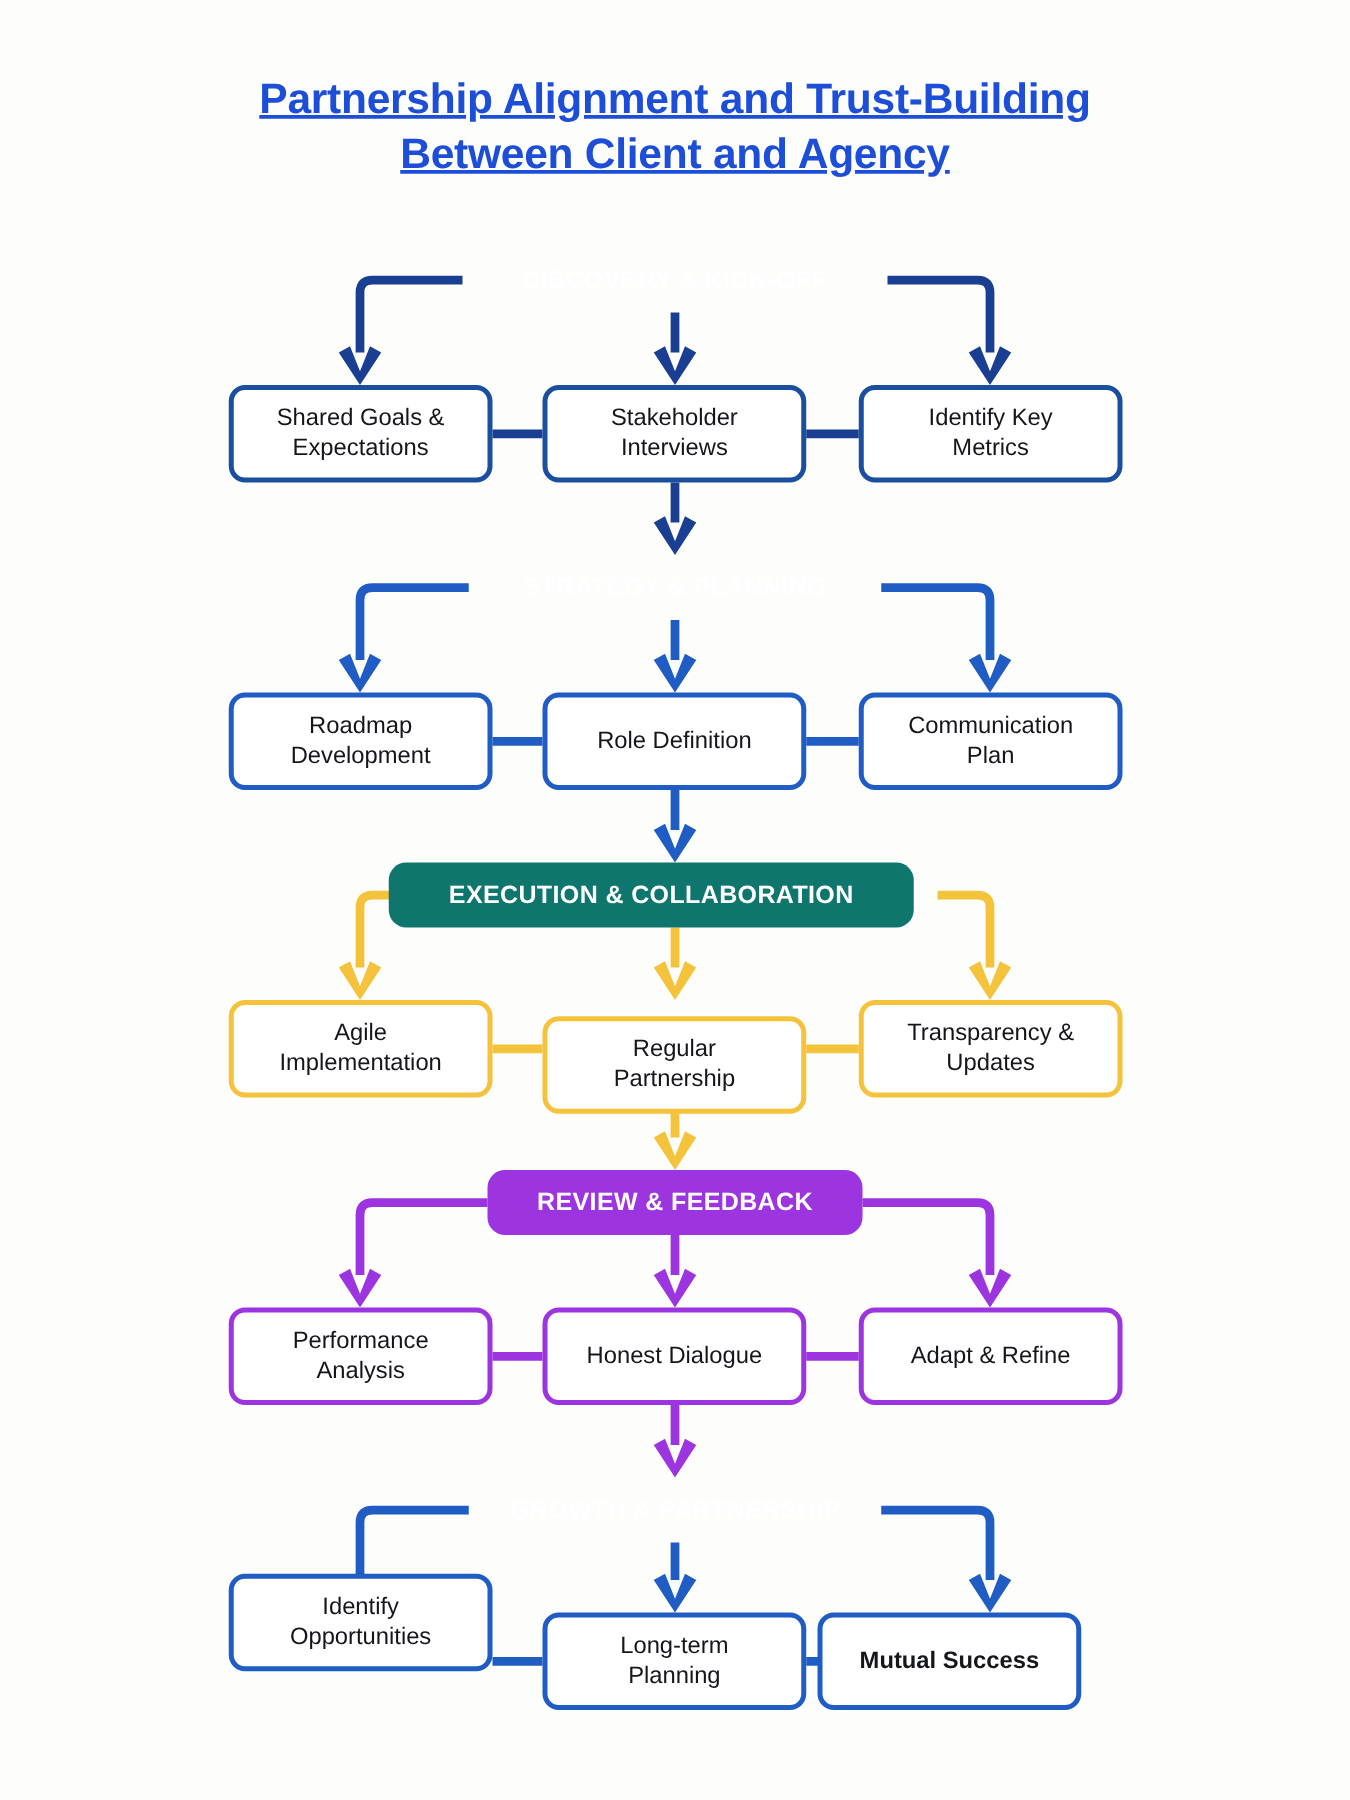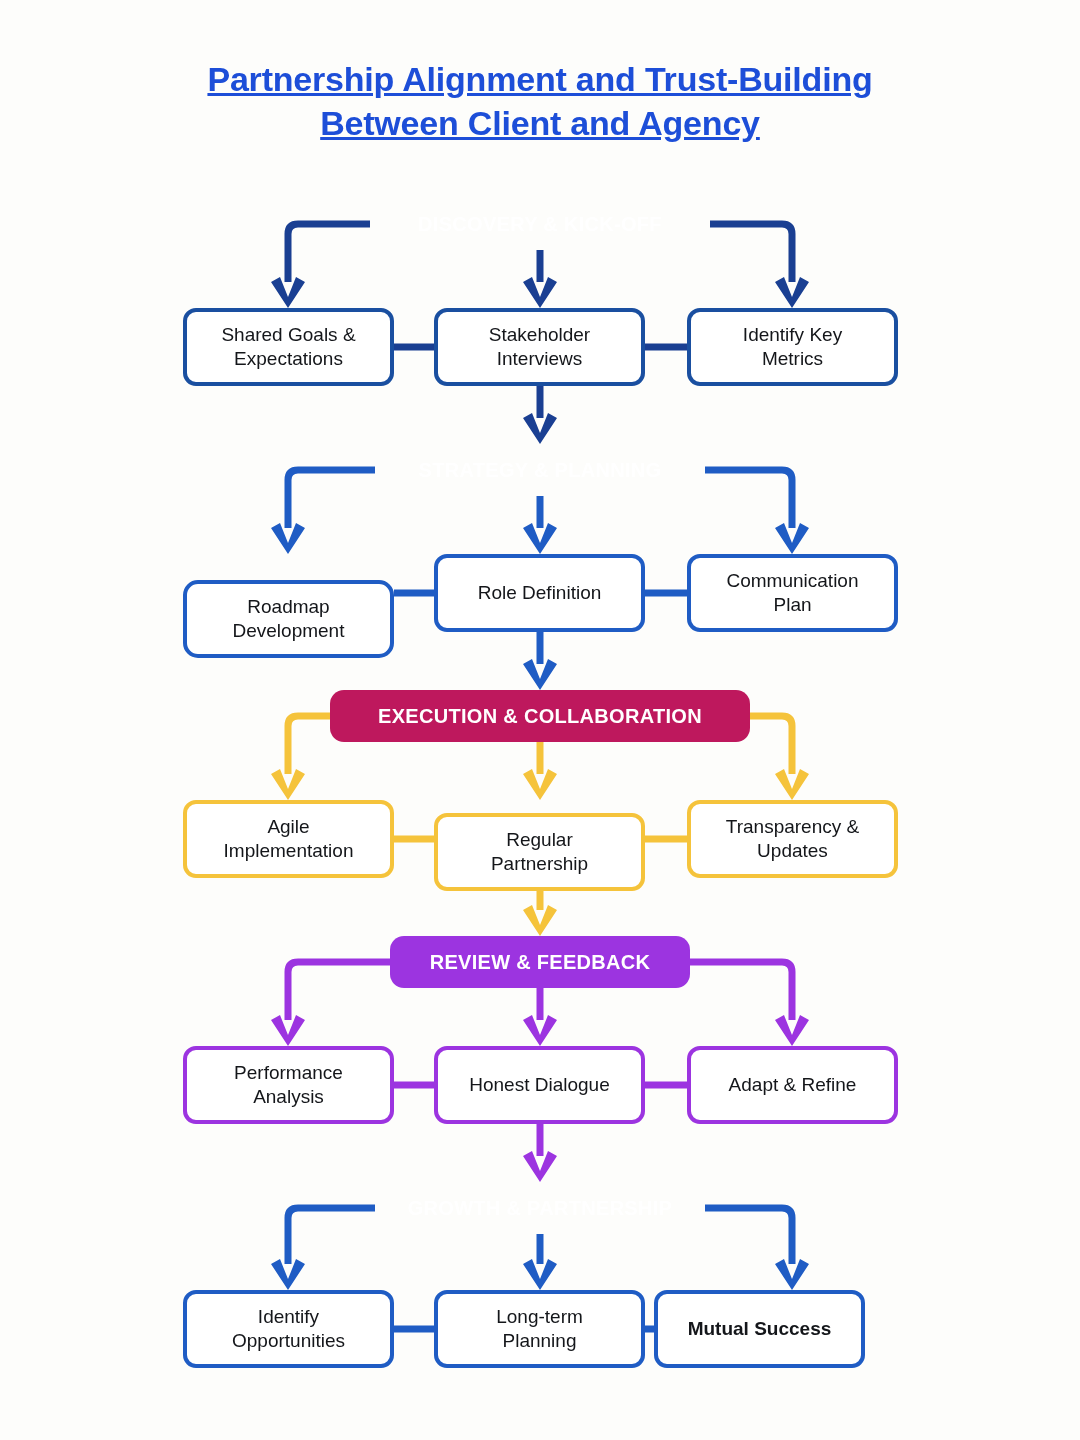--- a/index.html
+++ b/index.html
@@ -189,40 +189,40 @@
     <div>
       <span>Stakeholder</span>
       <span>Interviews</span>
     </div>
   </div>
 
   <div class="stage-header" style="left:375px; top:444px; width:330px;">
     <span>STRATEGY &amp; PLANNING</span>
   </div>
 
-  <div class="node" style="left:183px; top:580px; border-color:#1f5cc4;border-radius:15px;">
+  <div class="node" style="left:183px; top:554px; border-color:#1f5cc4;">
     <div>
       <span>Roadmap</span>
       <span>Development</span>
     </div>
   </div>
   <div class="node" style="left:434px; top:554px; border-color:#1f5cc4;">
     <div>
       <span>Role Definition</span>
       <span></span>
     </div>
   </div>
   <div class="node" style="left:687px; top:554px; border-color:#1f5cc4;">
     <div>
       <span>Communication</span>
       <span>Plan</span>
     </div>
   </div>
 
-  <div class="stage-header" style="left:330px; top:690px; width:420px; background:#be185d;">
+  <div class="stage-header" style="left:311px; top:690px; width:420px; background:#0f766e;">
     <span>EXECUTION &amp; COLLABORATION</span>
   </div>
 
   <div class="node" style="left:183px; top:800px; border-color:#f5c33b;">
     <div>
       <span>Agile</span>
       <span>Implementation</span>
     </div>
   </div>
   <div class="node" style="left:434px; top:800px; border-color:#f5c33b;margin-top:13px;">
@@ -258,21 +258,21 @@
     <div>
       <span>Adapt &amp; Refine</span>
       <span></span>
     </div>
   </div>
 
   <div class="stage-header" style="left:375px; top:1182px; width:330px;">
     <span>GROWTH &amp; PARTNERSHIP</span>
   </div>
 
-  <div class="node" style="left:183px; top:1290px; border-color:#1f5cc4;">
+  <div class="node" style="left:183px; top:1259px; border-color:#1f5cc4;">
     <div>
       <span>Identify</span>
       <span>Opportunities</span>
     </div>
   </div>
   <div class="node" style="left:434px; top:1290px; border-color:#1f5cc4;">
     <div>
       <span>Long-term</span>
       <span>Planning</span>
     </div>

